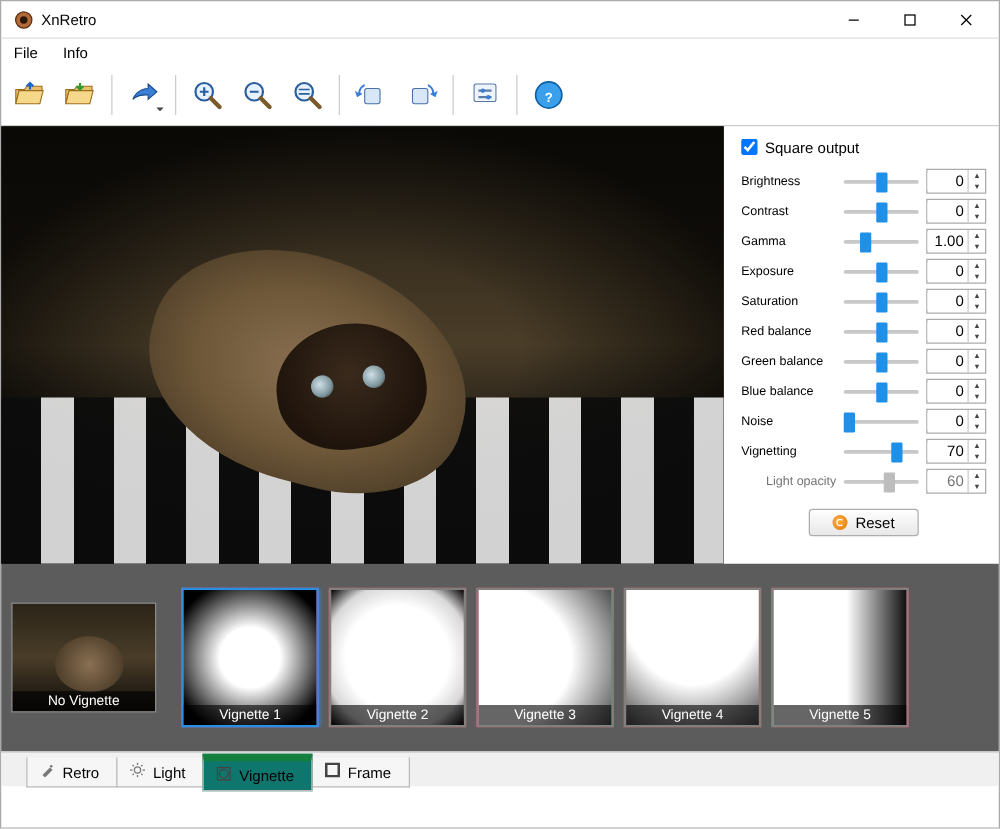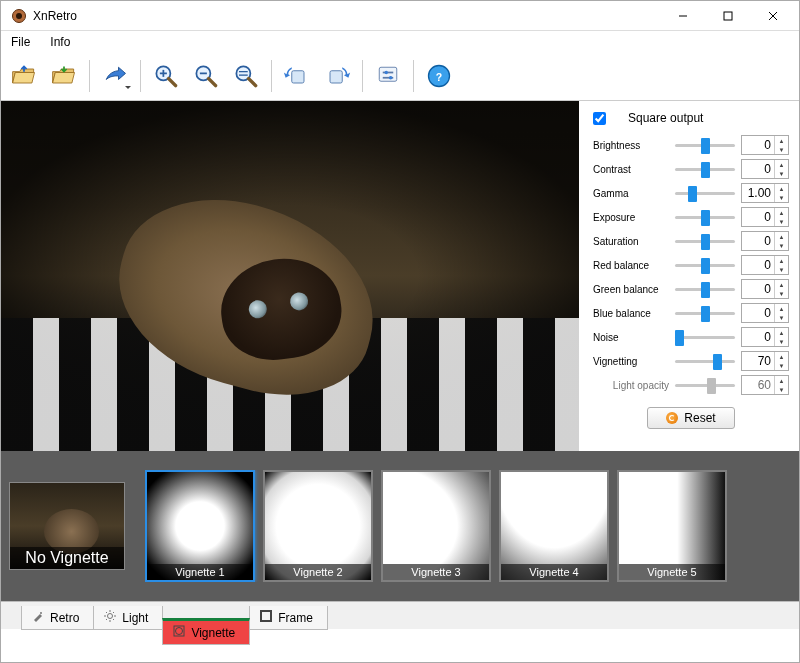--- a/index.html
+++ b/index.html
@@ -42,43 +42,43 @@
 .row { display: flex; align-items: center; height: 24px; gap: 6px; }
 .row .lbl { width: 76px; font-size: 10px; color: #000; white-space: nowrap; }
 .row.disabled .lbl, .row.disabled .spin input { color: #737373; text-align: right; }
 .slider-track { flex: 1; height: 3px; background: #c8c8c8; position: relative; border-radius: 2px; }
 .slider-thumb { position: absolute; top: -6px; width: 9px; height: 16px; background: #1e90e8; border-radius: 1px; }
 .row.disabled .slider-thumb { background: #bdbdbd; }
 .spin { display:flex; align-items:center; border:1px solid #aaa; height:20px; width:48px; }
 .spin input { width: 32px; border: none; text-align: right; padding: 0 3px; font-size: 12px; outline: none; background: #fff; }
 .spin .arrows { width: 14px; height: 18px; display:flex; flex-direction:column; border-left:1px solid #ccc; }
 .spin .arrows div { flex:1; display:flex; align-items:center; justify-content:center; font-size:6px; line-height:1; color:#444; }
-.checkbox-row { display:flex; align-items:center; gap:22px; margin-bottom:4px; }
+.checkbox-row { display:flex; gap:6px; margin-bottom:4px; }
 .checkbox-row input { width:13px; height:13px; }
 .reset-wrap { display:flex; justify-content:center; margin-top:6px; }
 .reset-btn { padding: 3px 18px; border:1px solid #adadad; background: linear-gradient(#fefefe,#e8e8e8); border-radius:3px; display:flex; align-items:center; gap:6px; font-size:12px; }
 .reset-icon { width:12px; height:12px; border-radius:50%; background: radial-gradient(circle at 40% 40%, #ffb24a, #e27400); position:relative; }
 .reset-icon::after { content:""; position:absolute; inset:3px; border:1.5px solid #fff; border-right-color:transparent; border-radius:50%; }
 
 
 .strip { background: #5c5c5c; height: 150px; display:flex; align-items:center; padding: 8px 8px; gap: 20px; }
 .thumb-small { width: 116px; height: 88px; border: 1px solid #888; position: relative; overflow: hidden; }
 .thumb-small .mini-img { position:absolute; inset:0; background: linear-gradient(180deg,#2b2419,#4a3d28 50%,#0e0c0a); }
 .thumb-small .mini-img::after { content:""; position:absolute; left:30%; top:30%; width:55px; height:45px; background: radial-gradient(circle,#8a7052,#3c2f1f); border-radius:50%; }
-.caption { position:absolute; left:0; right:0; bottom:0; background: rgba(0,0,0,.6); color:#fff; font-size:16px; padding:2px 4px; text-align:center; }
+.caption { position:absolute; left:0; right:0; bottom:0; background: rgba(0,0,0,.6); color:#fff; font-size:11px; padding:2px 4px; text-align:center; }
 .strip-inner { flex:1; display:flex; gap:8px; overflow:hidden; }
 .vthumb { width: 110px; height: 112px; border: 2px solid #808080; background:#ef4444; position:relative; }
 .vthumb.sel { border-color: #2a8ee6; box-shadow: 0 0 4px #2a8ee6; }
 .vthumb .vg { position:absolute; inset:0; }
 .vthumb .caption { font-size:11px; }
 
 
 .tabs { height: 28px; display:flex; align-items:flex-end; border-top:1px solid #bbb; background:#f0f0f0; padding-left:20px; }
 .tab { padding: 4px 14px 4px 10px; border:1px solid #bbb; border-top:none; background:#f6f6f6; margin-right:-1px; display:flex; align-items:center; gap:6px; font-size:12px; position:relative; top:1px; }
-.tab.active { background:#ef4444; border-top:3px solid #15803d; z-index:2; top:16px; }
+.tab.active { background:#0f766e; border-top:6px solid #15803d; z-index:2; top:4px; }
 .tab-icon { width:12px; height:12px; display:inline-block; }
 
 
 .watermark { position:absolute; right:12px; bottom:6px; color:#fff; opacity:.65; font-weight:600; font-size:18px; letter-spacing:.5px; display:flex; align-items:center; gap:6px; }
 .watermark .wm-icon { width:20px; height:20px; border:2px solid #fff; border-radius:50%; position:relative; }
 .watermark .wm-icon::after { content:""; position:absolute; left:4px; top:4px; width:6px; height:6px; border-left:2px solid #fff; border-bottom:2px solid #fff; transform:rotate(-45deg); }
 
 
 svg.ic { width: 28px; height: 28px; }
 </style>

